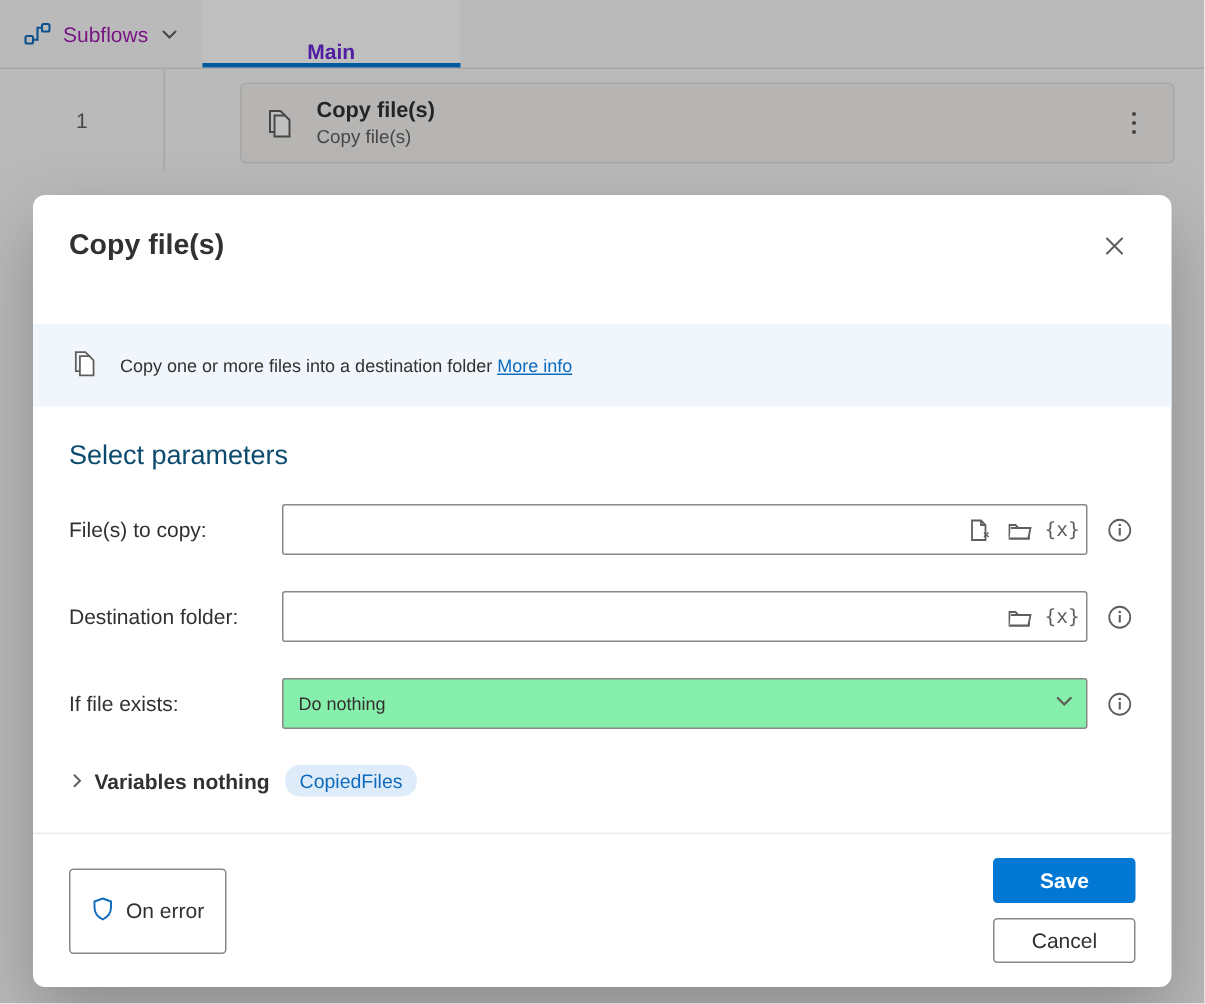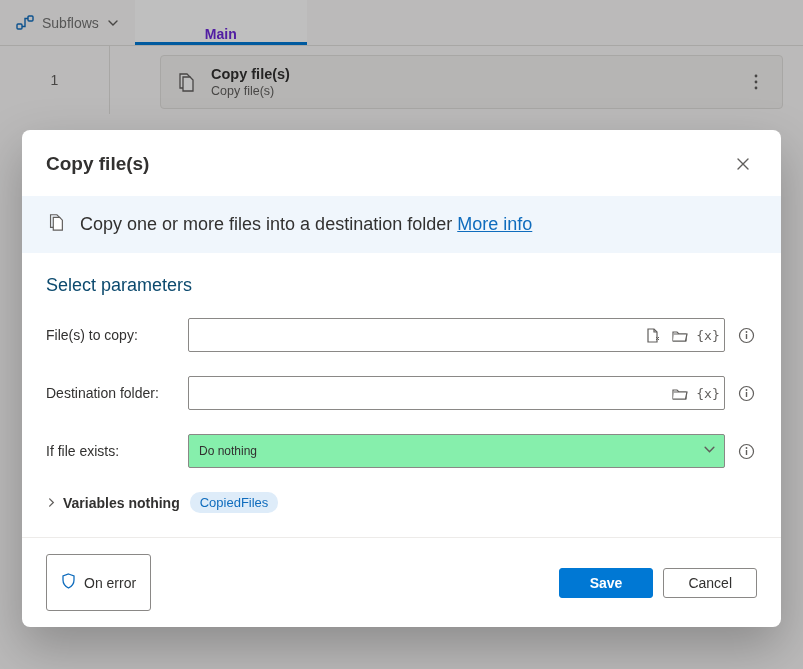--- a/index.html
+++ b/index.html
@@ -23,21 +23,21 @@
       border-bottom: 1px solid #e1dfdd;
     }
     .subflows-btn {
       display: flex;
       align-items: center;
       gap: 8px;
       padding: 0 16px;
       cursor: pointer;
     }
     .subflows-icon svg { display: block; }
-    .subflows-label { font-size: 14px; color: #737373; }
+    .subflows-label { font-size: 14px; color: #a21caf; }
     .subflows-chevron svg { display: block; }
     .tab {
       display: flex;
       align-items: flex-end;
       justify-content: center;
       width: 172px;
       border-bottom: 3px solid #0078d4;
       font-weight: 700;
       color: #6d28d9;
       background: #fff;
@@ -123,21 +123,22 @@
       color: #605e5c;
       border-radius: 4px;
     }
 
     .info-banner {
       background: #f0f6fc;
       padding: 16px 24px;
       display: flex;
       align-items: center;
       gap: 14px;
-      font-size: 18px;
+      font-size: 12px;
+      margin-top: 20px;
     }
     .info-banner .link { color: #0f6cbd; text-decoration: underline; cursor: pointer; }
 
     .dialog-body {
       padding: 22px 24px 24px 24px;
     }
     .section-title {
       font-size: 18px;
       font-weight: 400;
       color: #0c4a6e;
@@ -249,21 +250,21 @@
       gap: 8px;
       border: 1px solid #8a8886;
       background: #fff;
       border-radius: 3px;
       padding: 18px 14px;
       cursor: pointer;
       font-size: 14px;
       font-family: inherit;
       color: #323130;
     }
-    .footer-right { display: flex; gap: 10px; }
+    .footer-right { display: flex; gap: 10px; flex-direction: column; }
     .btn-primary {
       background: #0078d4;
       color: #fff;
       border: 1px solid #0078d4;
       border-radius: 3px;
       padding: 6px 30px;
       font-size: 14px;
       font-weight: 600;
       font-family: inherit;
       cursor: pointer;

